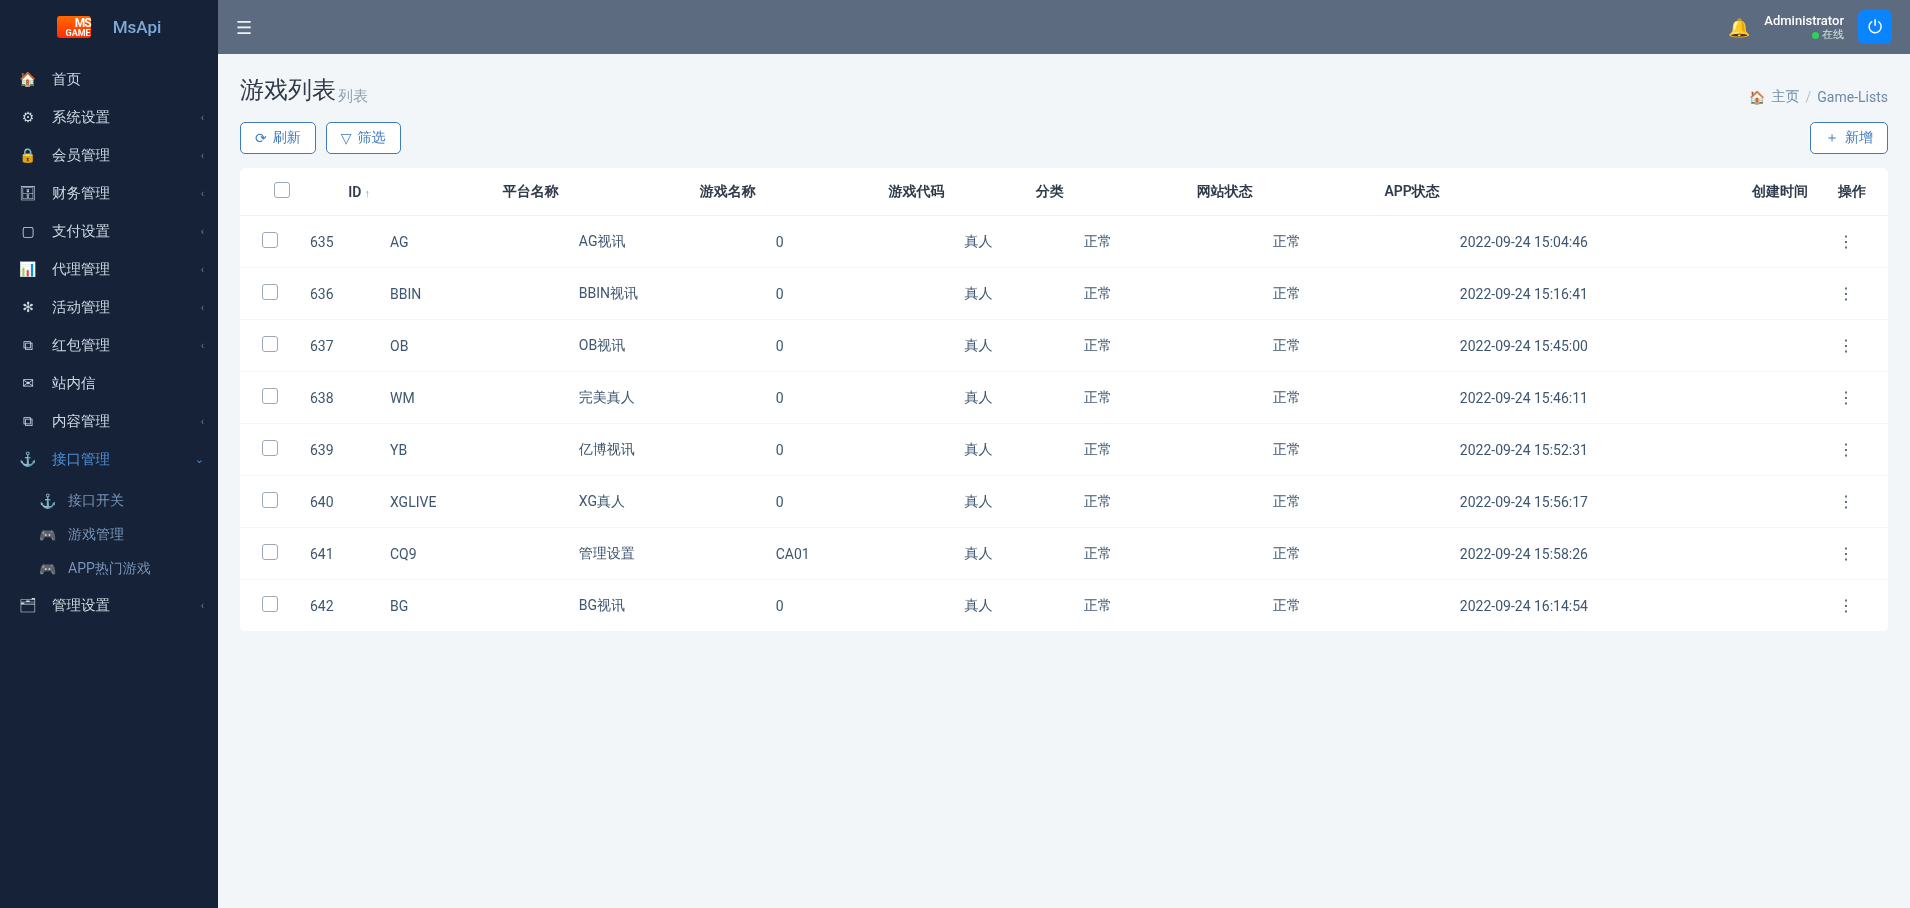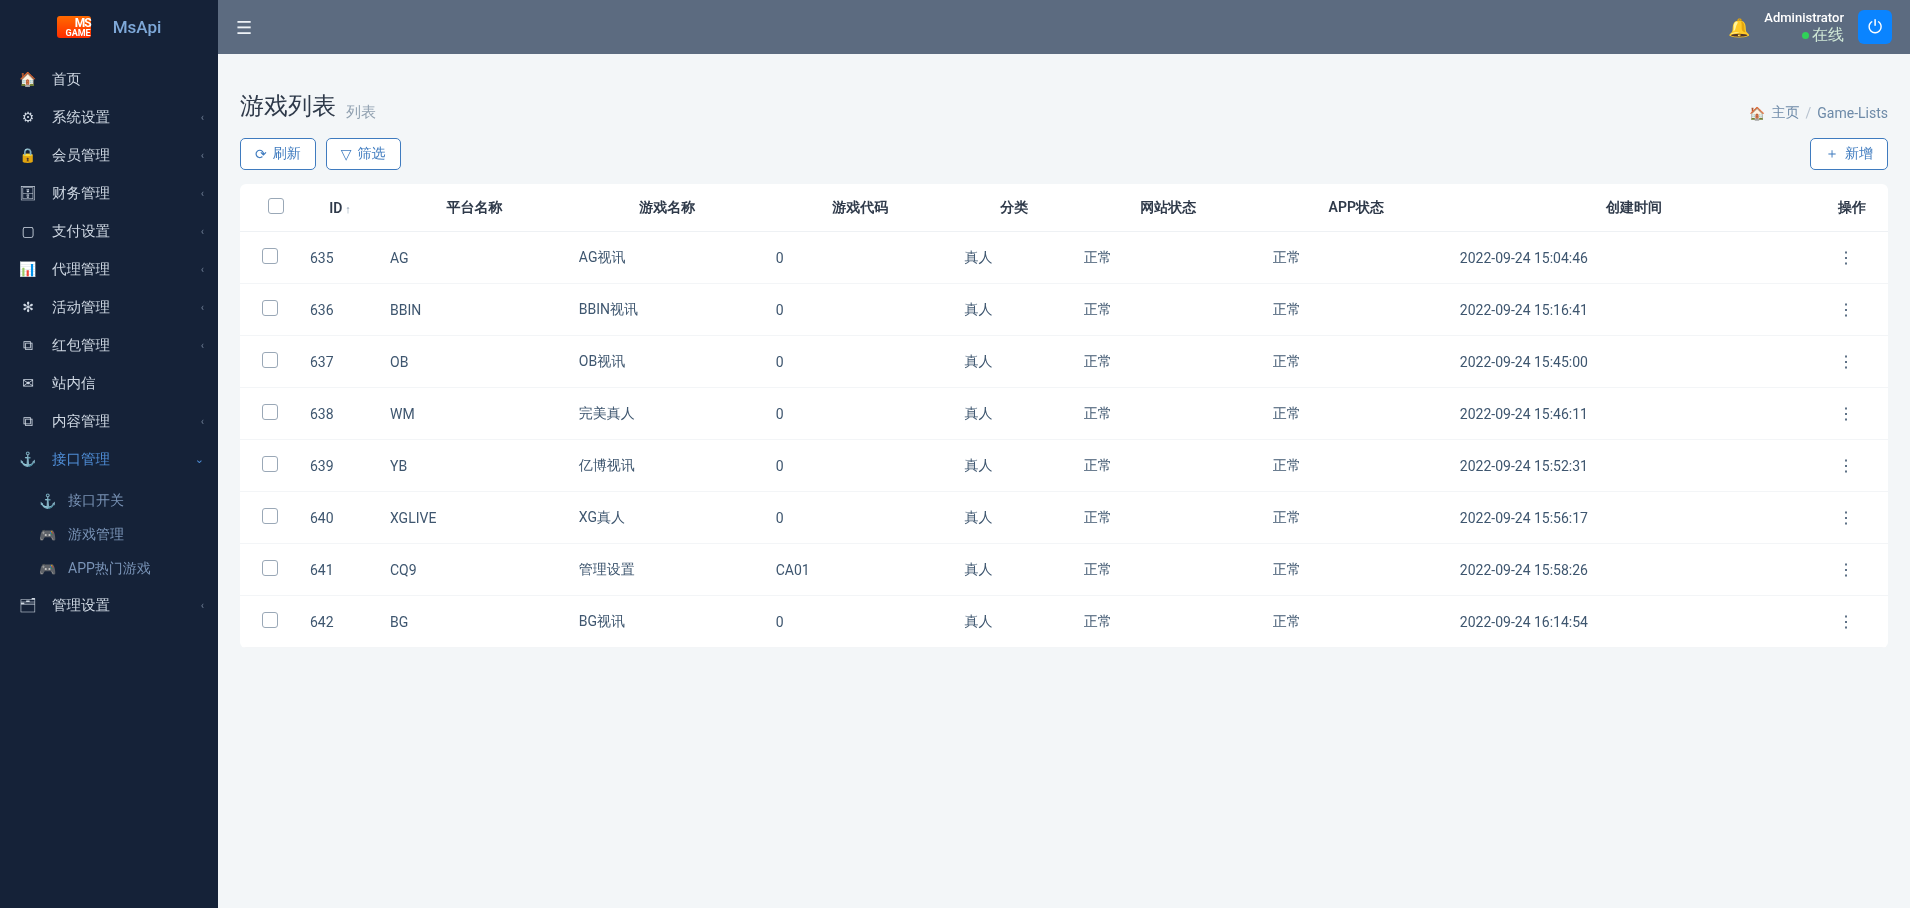--- a/index.html
+++ b/index.html
@@ -22,40 +22,40 @@
   .nav-sub .nav-item .icon { margin-right:10px;}
 
   
   .main { flex:1; display:flex; flex-direction:column; min-width:0;}
   .topbar { height:54px; background:#5c6b80; display:flex; align-items:center; padding:0 18px; color:#eef2f6; }
   .hamburger { cursor:pointer; font-size:18px; }
   .topbar-right { margin-left:auto; display:flex; align-items:center; gap:14px; }
   .bell { font-size:18px; color:#d7dee6; cursor:pointer; }
   .user-block { text-align:right; line-height:1.2; font-size:13px;}
   .user-name { font-weight:500; color:#fff;}
-  .user-status { font-size:16px; color:#cfe7d6;}
+  .user-status { font-size:11px; color:#cfe7d6;}
   .user-status .dot{ display:inline-block;width:7px;height:7px;border-radius:50%;background:#30d158;margin-right:3px;vertical-align:middle;}
   .power { width:34px;height:34px;border-radius:6px;background:#0a84ff;display:flex;align-items:center;justify-content:center;color:#fff;cursor:pointer;font-size:18px;}
 
   
-  .content { flex:1; padding:36px 22px; overflow:auto;}
+  .content { flex:1; padding:20px 22px; overflow:auto;}
   .page-header { display:flex; align-items:flex-end; margin-bottom:16px;}
   .page-title { font-size:24px; font-weight:400; color:#2f3a4a;}
-  .page-subtitle { color:#90a0b0; margin-left:10px; font-size:15px;}
+  .page-subtitle { color:#90a0b0; margin-left:2px; font-size:15px;}
   .breadcrumb { margin-left:auto; font-size:14px; color:#6d8aa8; display:flex; align-items:center; gap:6px;}
   .breadcrumb .sep{ color:#b7c2cf;}
   .breadcrumb .home-ic{ font-size:13px;}
 
   .toolbar { display:flex; gap:10px; margin-bottom:14px;}
   .btn { border:1px solid #3f7bbf; color:#3f7bbf; background:#fff; border-radius:5px; padding:6px 14px; font-size:14px; cursor:pointer; display:inline-flex; align-items:center; gap:6px;}
   .btn-add { margin-left:auto; }
 
   .table-wrap { background:#fff; border-radius:6px; overflow:hidden;}
   table { width:100%; border-collapse:collapse;}
-  thead th { text-align:center; font-weight:600; color:#2f3a4a; font-size:14px; padding:14px 10px; border-bottom:1px solid #eef1f4;}
+  thead th { text-align:right; font-weight:600; color:#2f3a4a; font-size:14px; padding:14px 10px; border-bottom:1px solid #eef1f4;}
   tbody td { padding:16px 10px; border-bottom:1px solid #f3f5f7; color:#3e566f; font-size:14px;}
   .cb { width:16px;height:16px;border:1.5px solid #9aa8b7;border-radius:3px;display:inline-block;cursor:pointer;}
   th.col-cb, td.col-cb { width:60px; padding-left:22px;}
   th.col-id { width:80px;}
   th.col-act, td.col-act{ width:70px; text-align:left; padding-left:20px;}
   .sort-arrow{ font-size:11px; color:#8fa1b3; margin-left:3px;}
   .dots { cursor:pointer; color:#3e566f; font-size:16px; letter-spacing:-1px;}
 </style>
 </head>
 <body>

